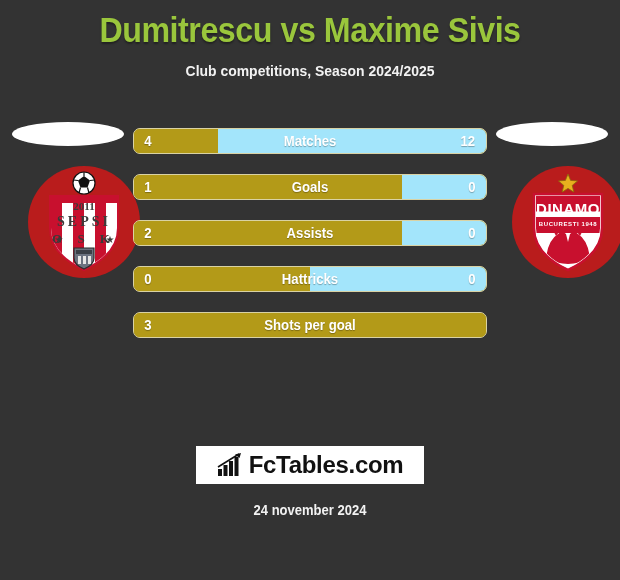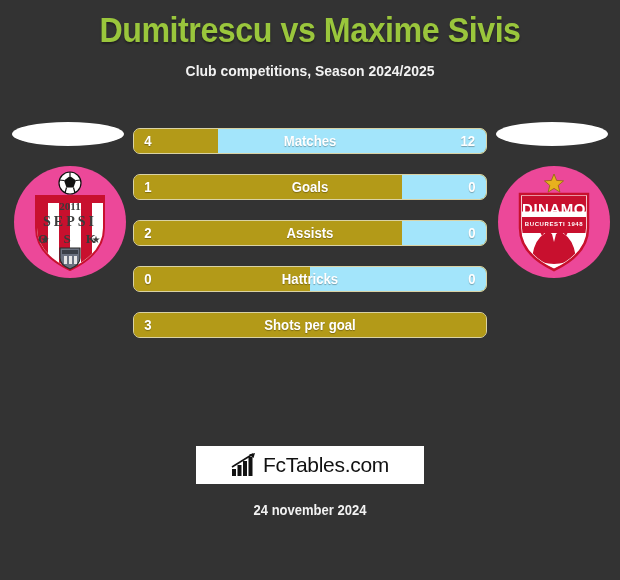--- a/index.html
+++ b/index.html
@@ -38,23 +38,23 @@
   .logo-wrap { position:absolute; width:120px; height:175px; top:122px; }
   .logo-wrap.left  { left:8px; }
   .logo-wrap.right { right:8px; }
   .logo-ellipse {
     position:absolute; top:0; left:4px;
     width:112px; height:24px;
     background:#ffffff;
     border-radius:50%;
   }
   .logo-circle {
-    position:absolute; top:44px; left:6px;
+    position:absolute; top:44px; left:20px;
     width:112px; height:112px;
-    background:#ec4899;
+    background:#b91c1c;
     border-radius:50%;
     overflow:hidden;
   }
   .crest-svg { position:absolute; top:0; left:0; width:112px; height:112px; }
 
   
   .bars { position:absolute; top:128px; left:133px; width:354px; }
   .bar-row {
     position:relative;
     height:26px;
@@ -94,21 +94,21 @@
   
   .fctables {
     position:absolute; top:446px; left:196px;
     width:228px; height:38px;
     background:#ffffff;
     display:flex; align-items:center; justify-content:center;
     gap:6px;
   }
   .fct-icon { width:26px; height:24px; position:relative; }
   .fct-text {
-    font-size:21px; font-weight:normal; color:#111111;
+    font-size:24px; font-weight:bold; color:#111111;
     letter-spacing:-0.3px; white-space:nowrap;
   }
   .date {
     position:absolute; top:502px; left:0; width:620px;
     text-align:center;
     font-size:14px; font-weight:bold; color:#f2f2f2;
     transform:scaleX(0.93);
     white-space:nowrap;
   }
 </style>

